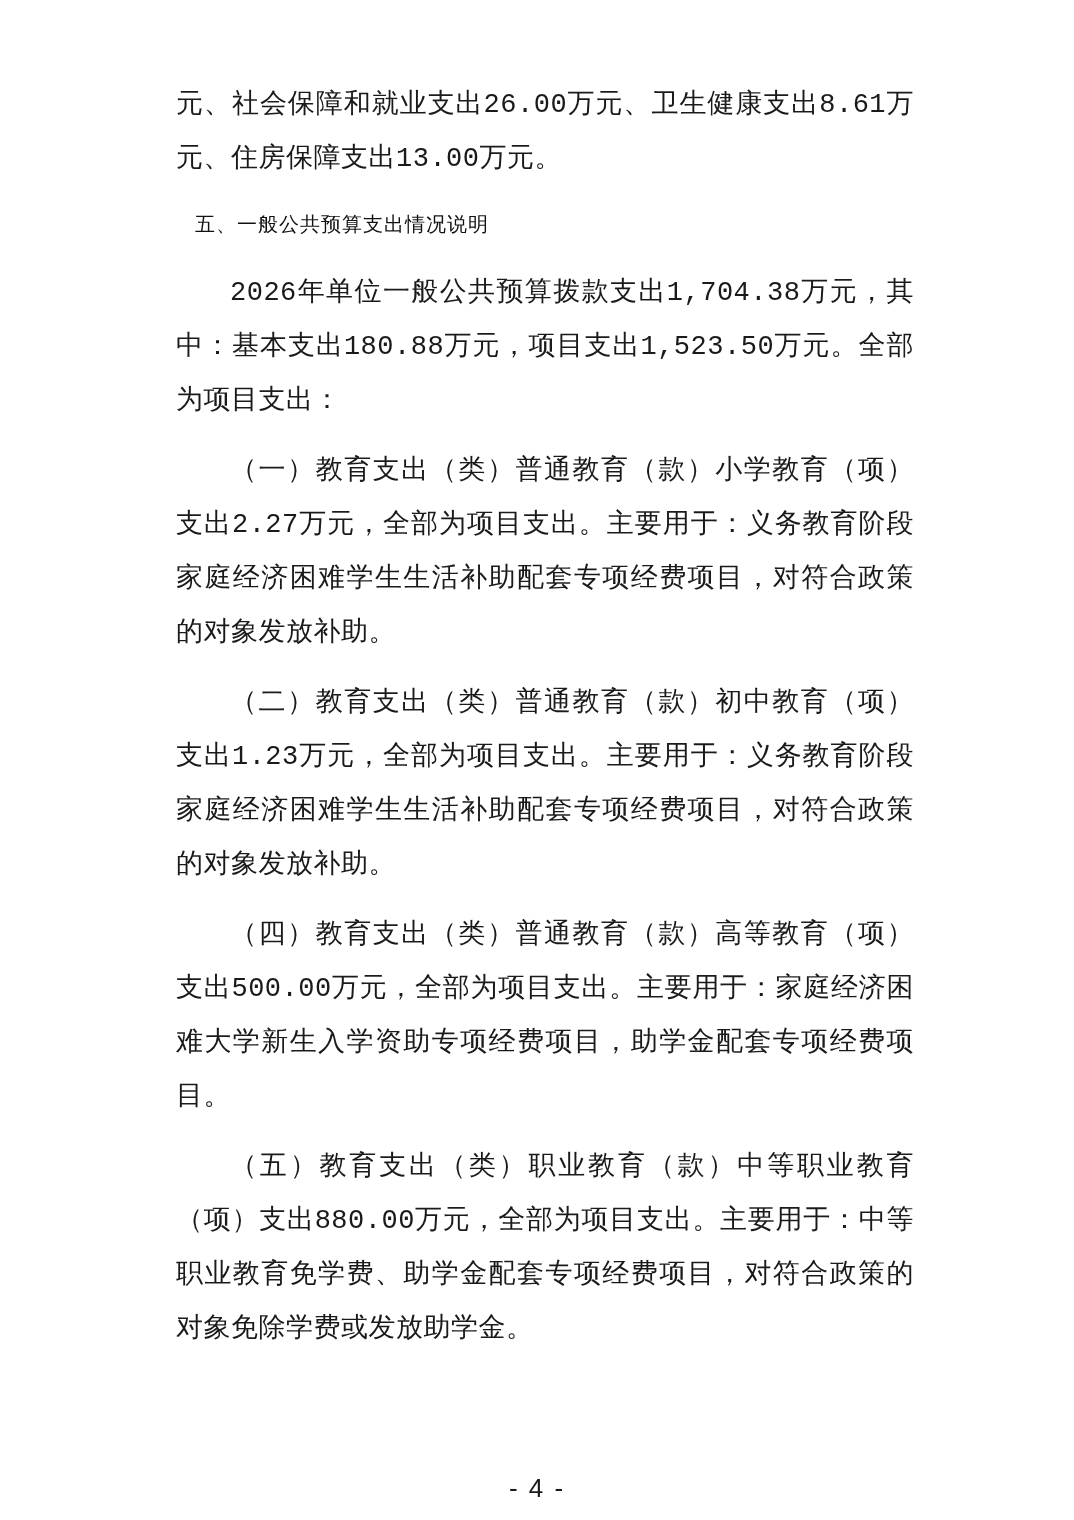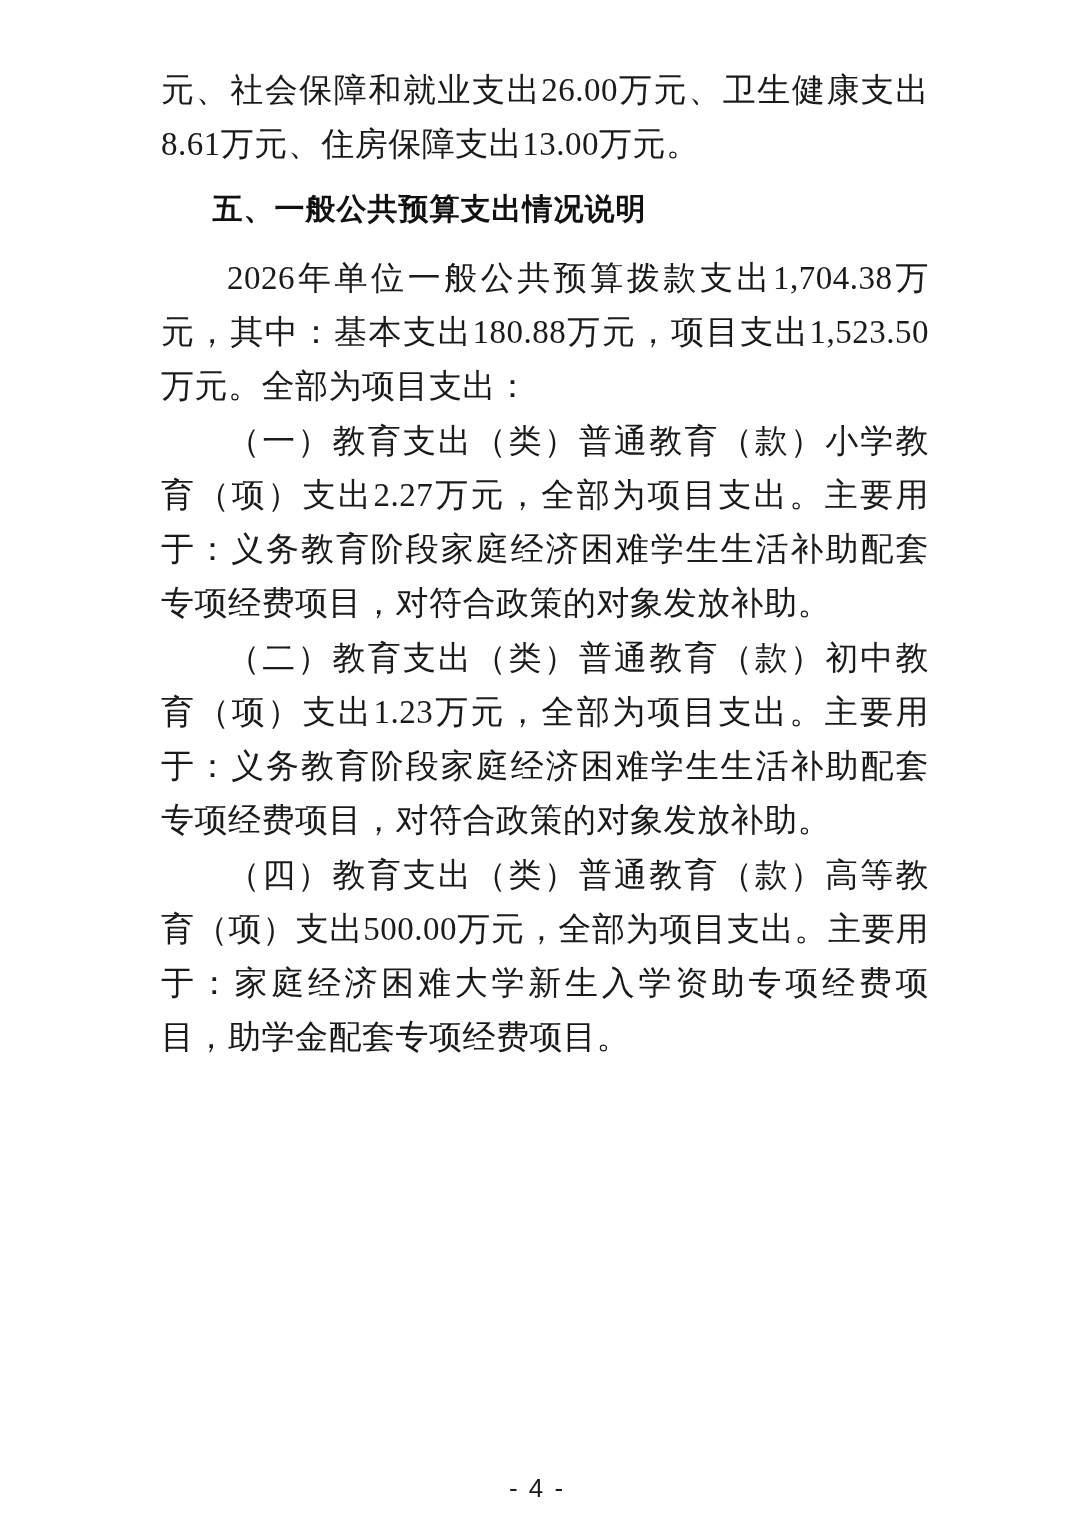--- a/index.html
+++ b/index.html
@@ -16,36 +16,37 @@
     font-family: "Liberation Serif", "DejaVu Serif", serif;
     overflow: hidden;
   }
   .content {
     position: absolute;
     left: 160px;
     top: 62px;
     width: 770px;
   }
   .para {
-    margin: 1px;
-    font-size: 33px;
+    margin: 16px;
+    font-size: 27px;
     line-height: 54px;
     text-align: justify;
     text-indent: 2em;
     letter-spacing: 0.5px;
     word-break: break-all;
+    font-family: Liberation Mono, monospace;
   }
   .para.no-indent {
     text-indent: 0;
   }
   .heading {
     margin: 17px 0 21px 0;
-    font-size: 30px;
+    font-size: 20px;
     line-height: 42px;
-    font-weight: bold;
+    font-weight: normal;
     text-indent: 1.75em;
     letter-spacing: 1px;
     color: #111111;
     font-family: "Liberation Sans", "DejaVu Sans", sans-serif;
   }
   .footer {
     position: absolute;
     left: 0;
     bottom: 16px;
     width: 100%;
@@ -60,15 +61,16 @@
 <body>
 
 <div class="page">
   <div class="content">
     <p class="para no-indent">元、社会保障和就业支出26.00万元、卫生健康支出8.61万元、住房保障支出13.00万元。</p>
     <h2 class="heading">五、一般公共预算支出情况说明</h2>
     <p class="para">2026年单位一般公共预算拨款支出1,704.38万元，其中：基本支出180.88万元，项目支出1,523.50万元。全部为项目支出：</p>
     <p class="para">（一）教育支出（类）普通教育（款）小学教育（项）支出2.27万元，全部为项目支出。主要用于：义务教育阶段家庭经济困难学生生活补助配套专项经费项目，对符合政策的对象发放补助。</p>
     <p class="para">（二）教育支出（类）普通教育（款）初中教育（项）支出1.23万元，全部为项目支出。主要用于：义务教育阶段家庭经济困难学生生活补助配套专项经费项目，对符合政策的对象发放补助。</p>
     <p class="para">（四）教育支出（类）普通教育（款）高等教育（项）支出500.00万元，全部为项目支出。主要用于：家庭经济困难大学新生入学资助专项经费项目，助学金配套专项经费项目。</p>
+    <p class="para">（五）教育支出（类）职业教育（款）中等职业教育（项）支出880.00万元，全部为项目支出。主要用于：中等职业教育免学费、助学金配套专项经费项目，对符合政策的对象免除学费或发放助学金。</p>
   </div>
   <div class="footer">- 4 -</div>
 </div>
 
 </body></html>

